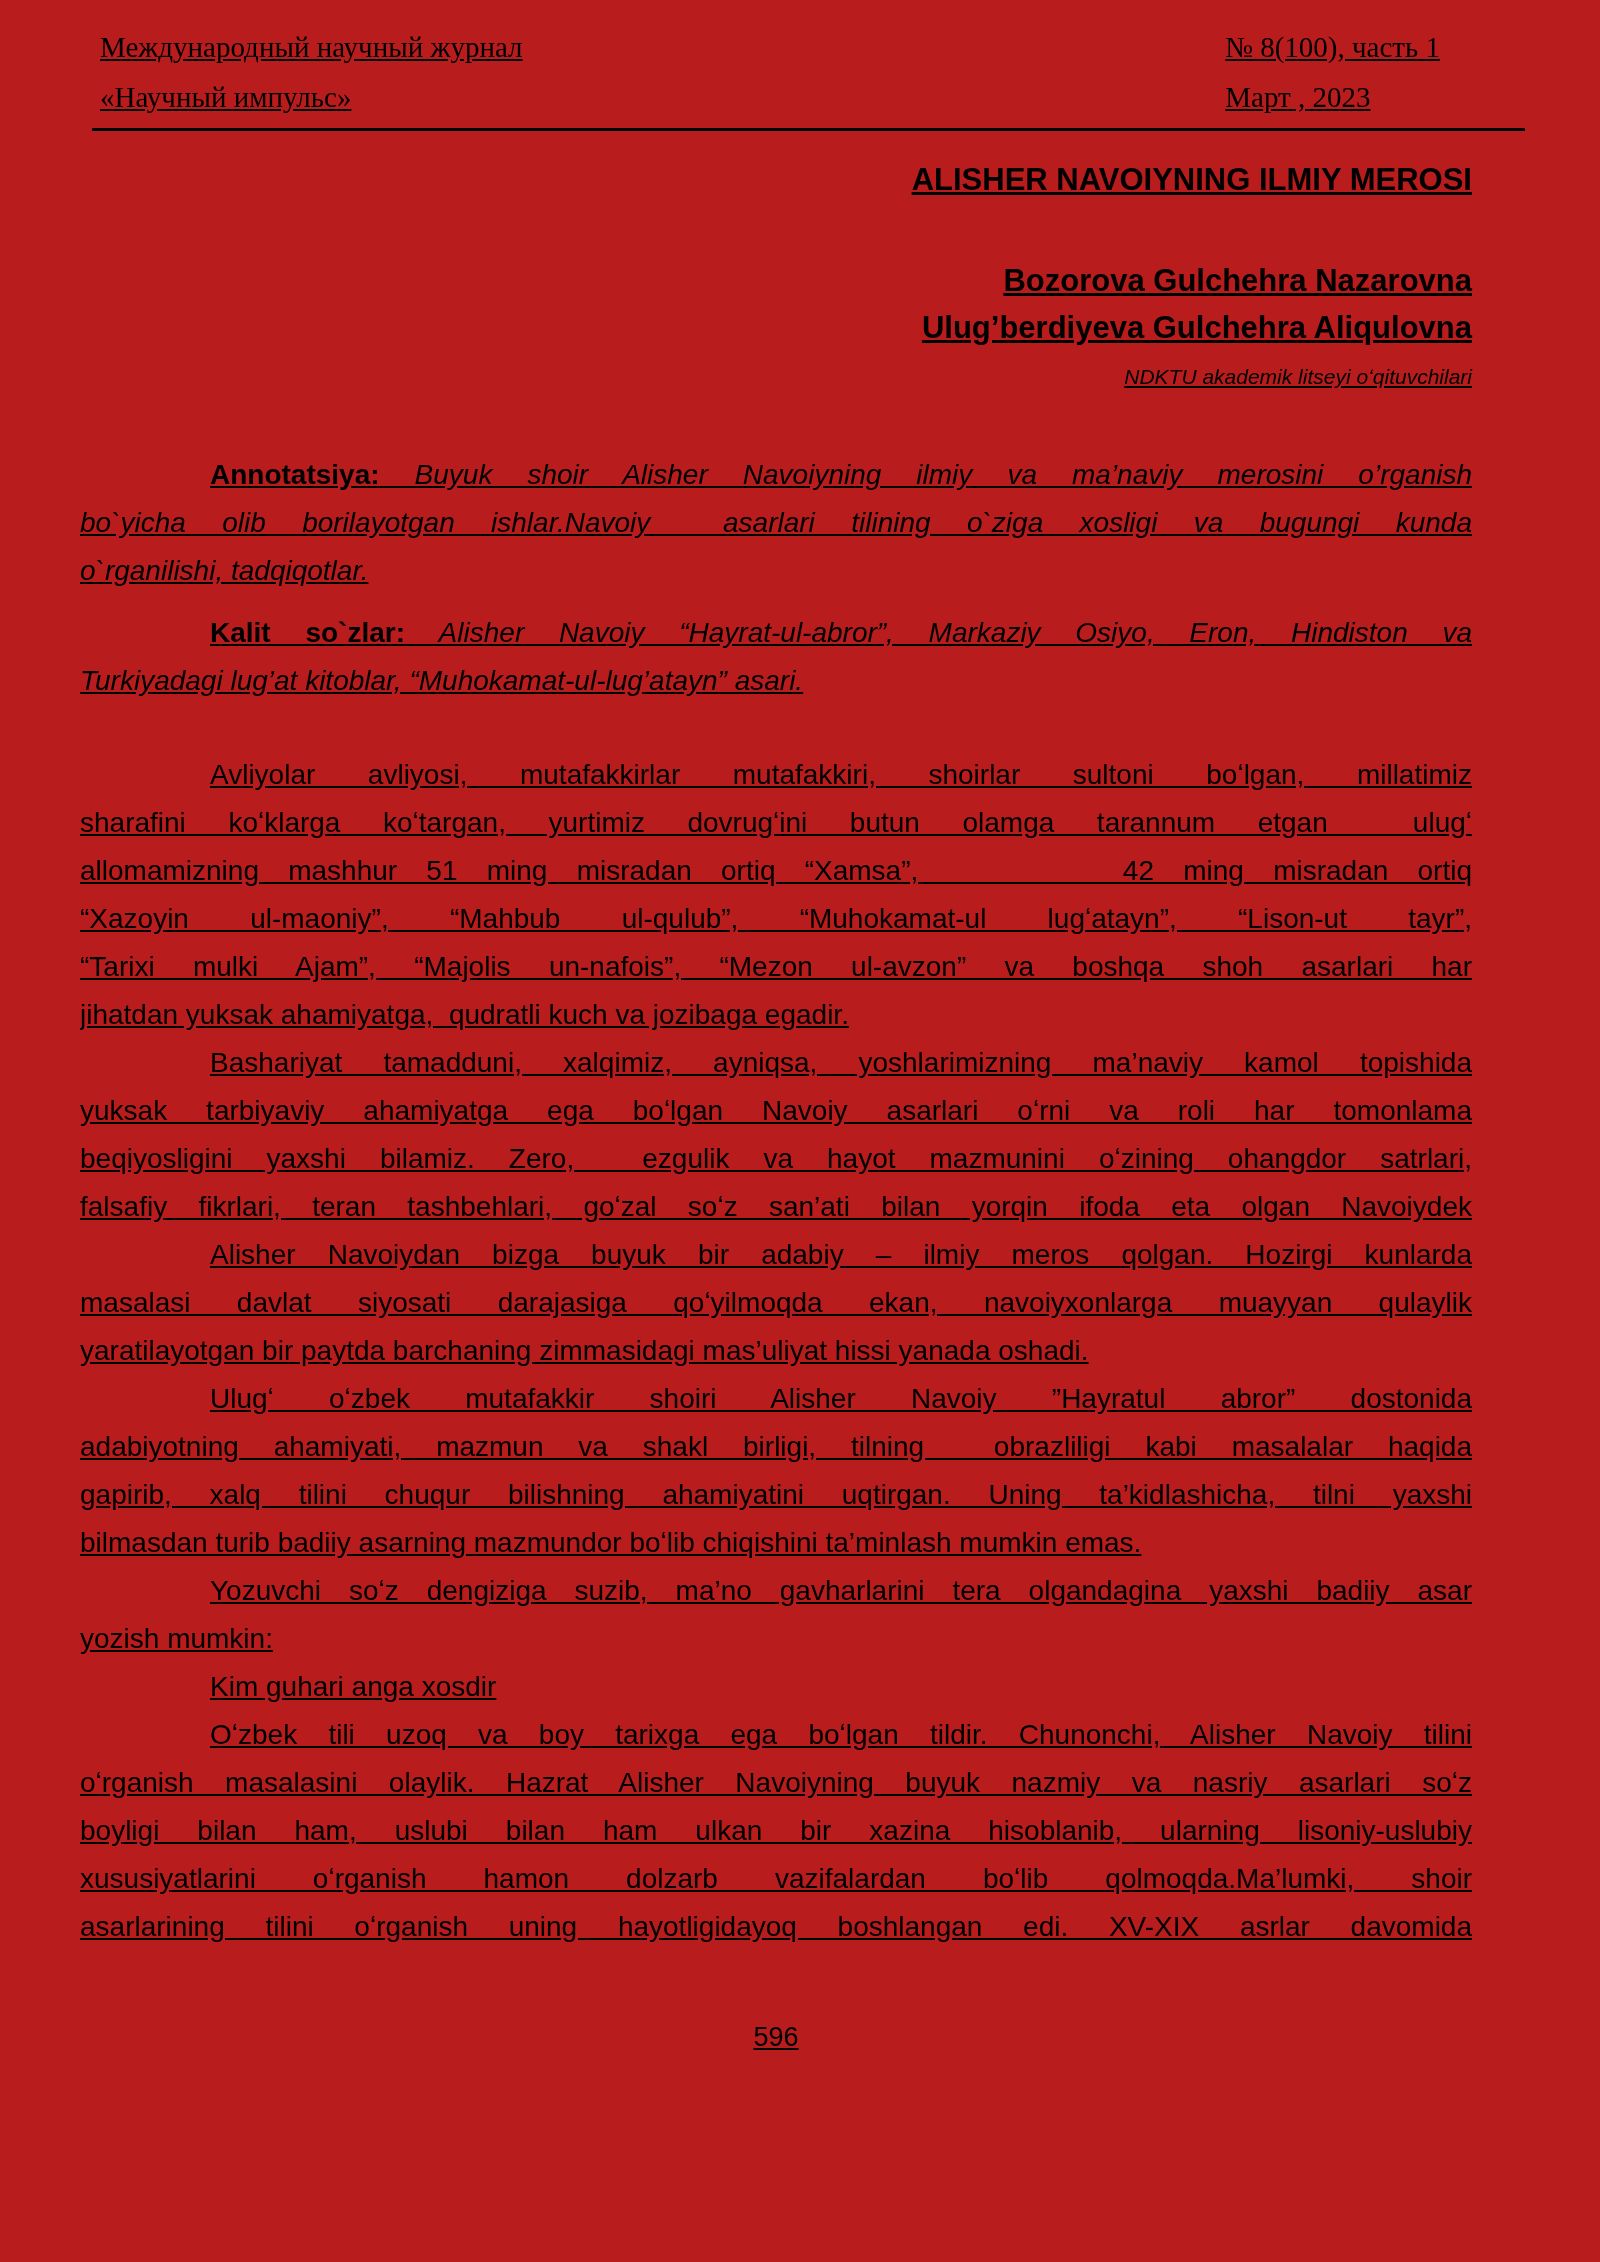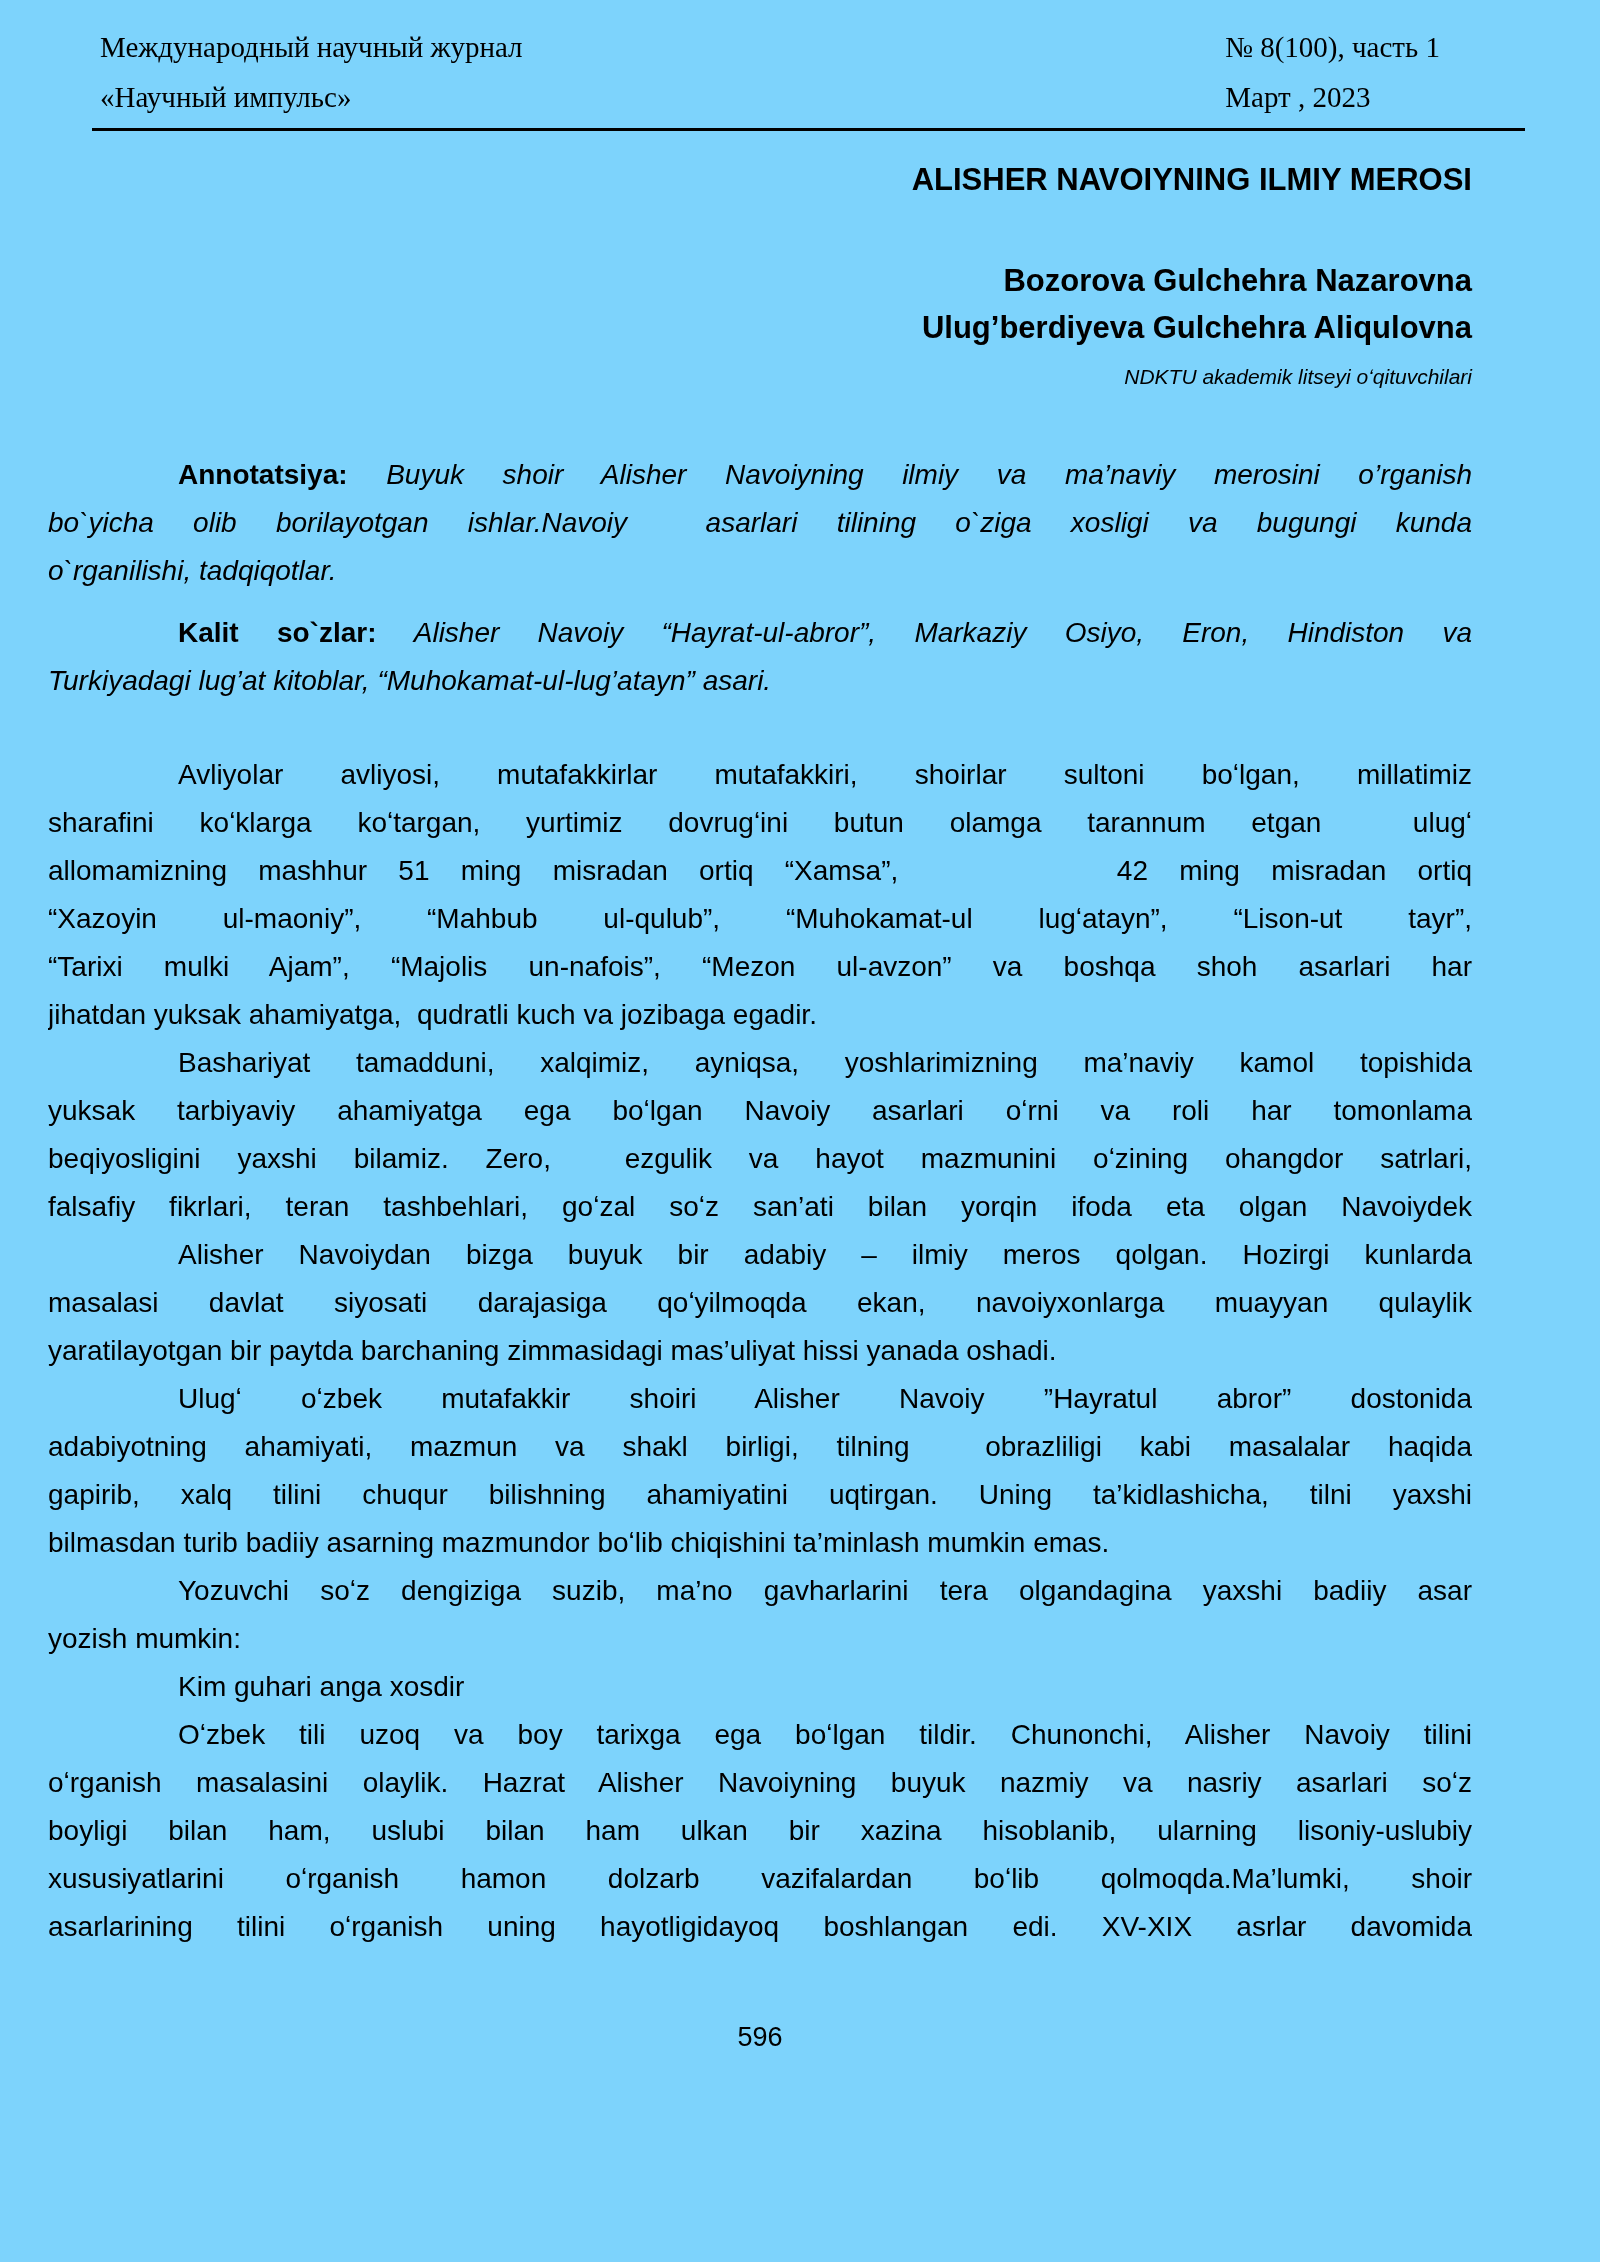--- a/index.html
+++ b/index.html
@@ -1,44 +1,45 @@
 <!DOCTYPE html>
 <html><head>
 <meta charset="utf-8">
 <style>
   * { margin: 0; padding: 0; box-sizing: border-box; }
   html, body { background: #ffffff; }
   .page {
     position: relative;
     width: 1600px;
     height: 2262px;
-    background: #7dd3fc;
+    background: #b91c1c;
     color: #000000;
     font-family: "Liberation Sans", sans-serif;
     overflow: hidden;
+    text-decoration: underline;
   }
   .header {
     display: flex;
     justify-content: space-between;
     padding: 22px 100px 0 100px;
     font-family: "Liberation Serif", serif;
     font-size: 29px;
     line-height: 50px;
   }
   .header-right {
     text-align: left;
     margin-right: 60px;
   }
   .rule {
     height: 0;
     border-top: 3px solid #000000;
     margin: 6px 75px 0 92px;
   }
   .content {
-    margin: 0 128px 0 48px;
+    margin: 0 128px 0 80px;
     font-size: 28px;
     line-height: 48px;
   }
   .title {
     margin-top: 30px;
     font-size: 31px;
     line-height: 38px;
     font-weight: bold;
     text-align: right;
   }

